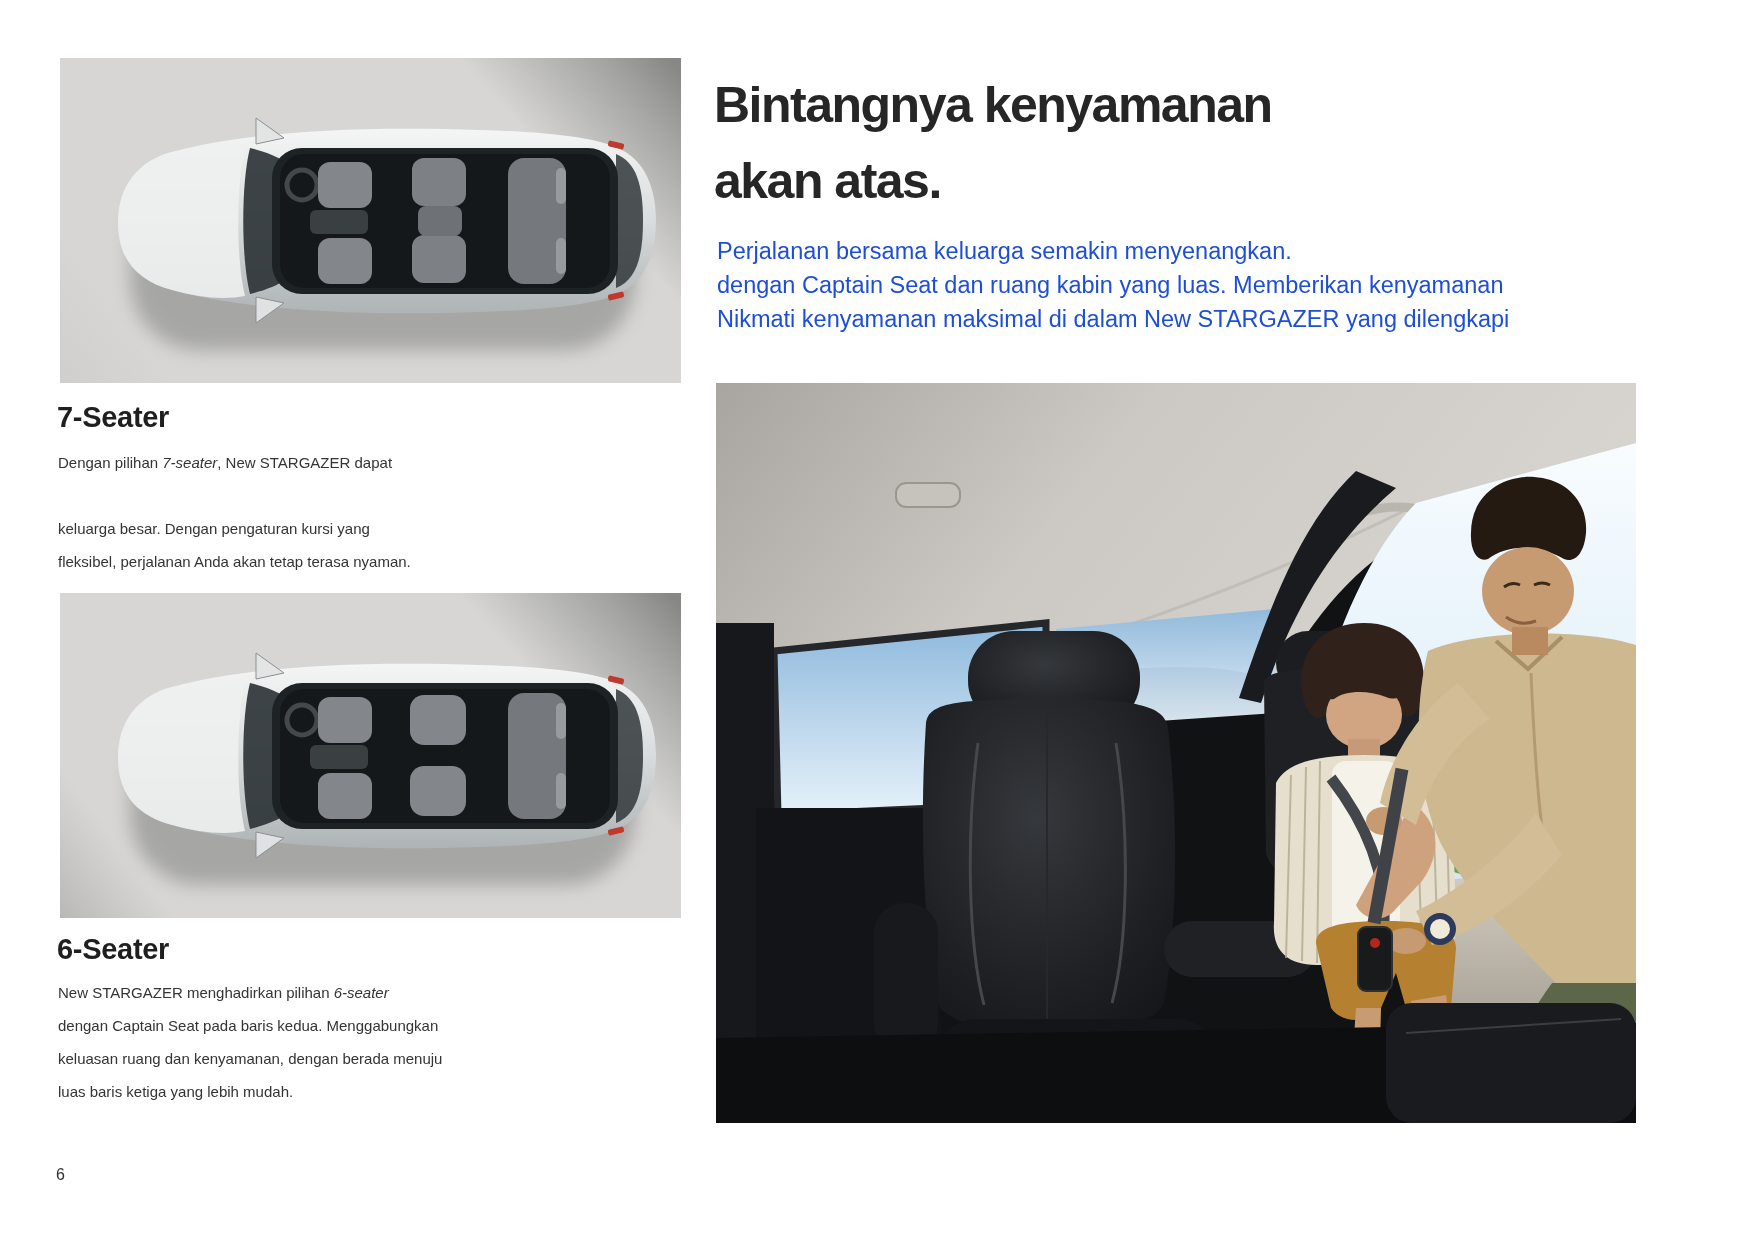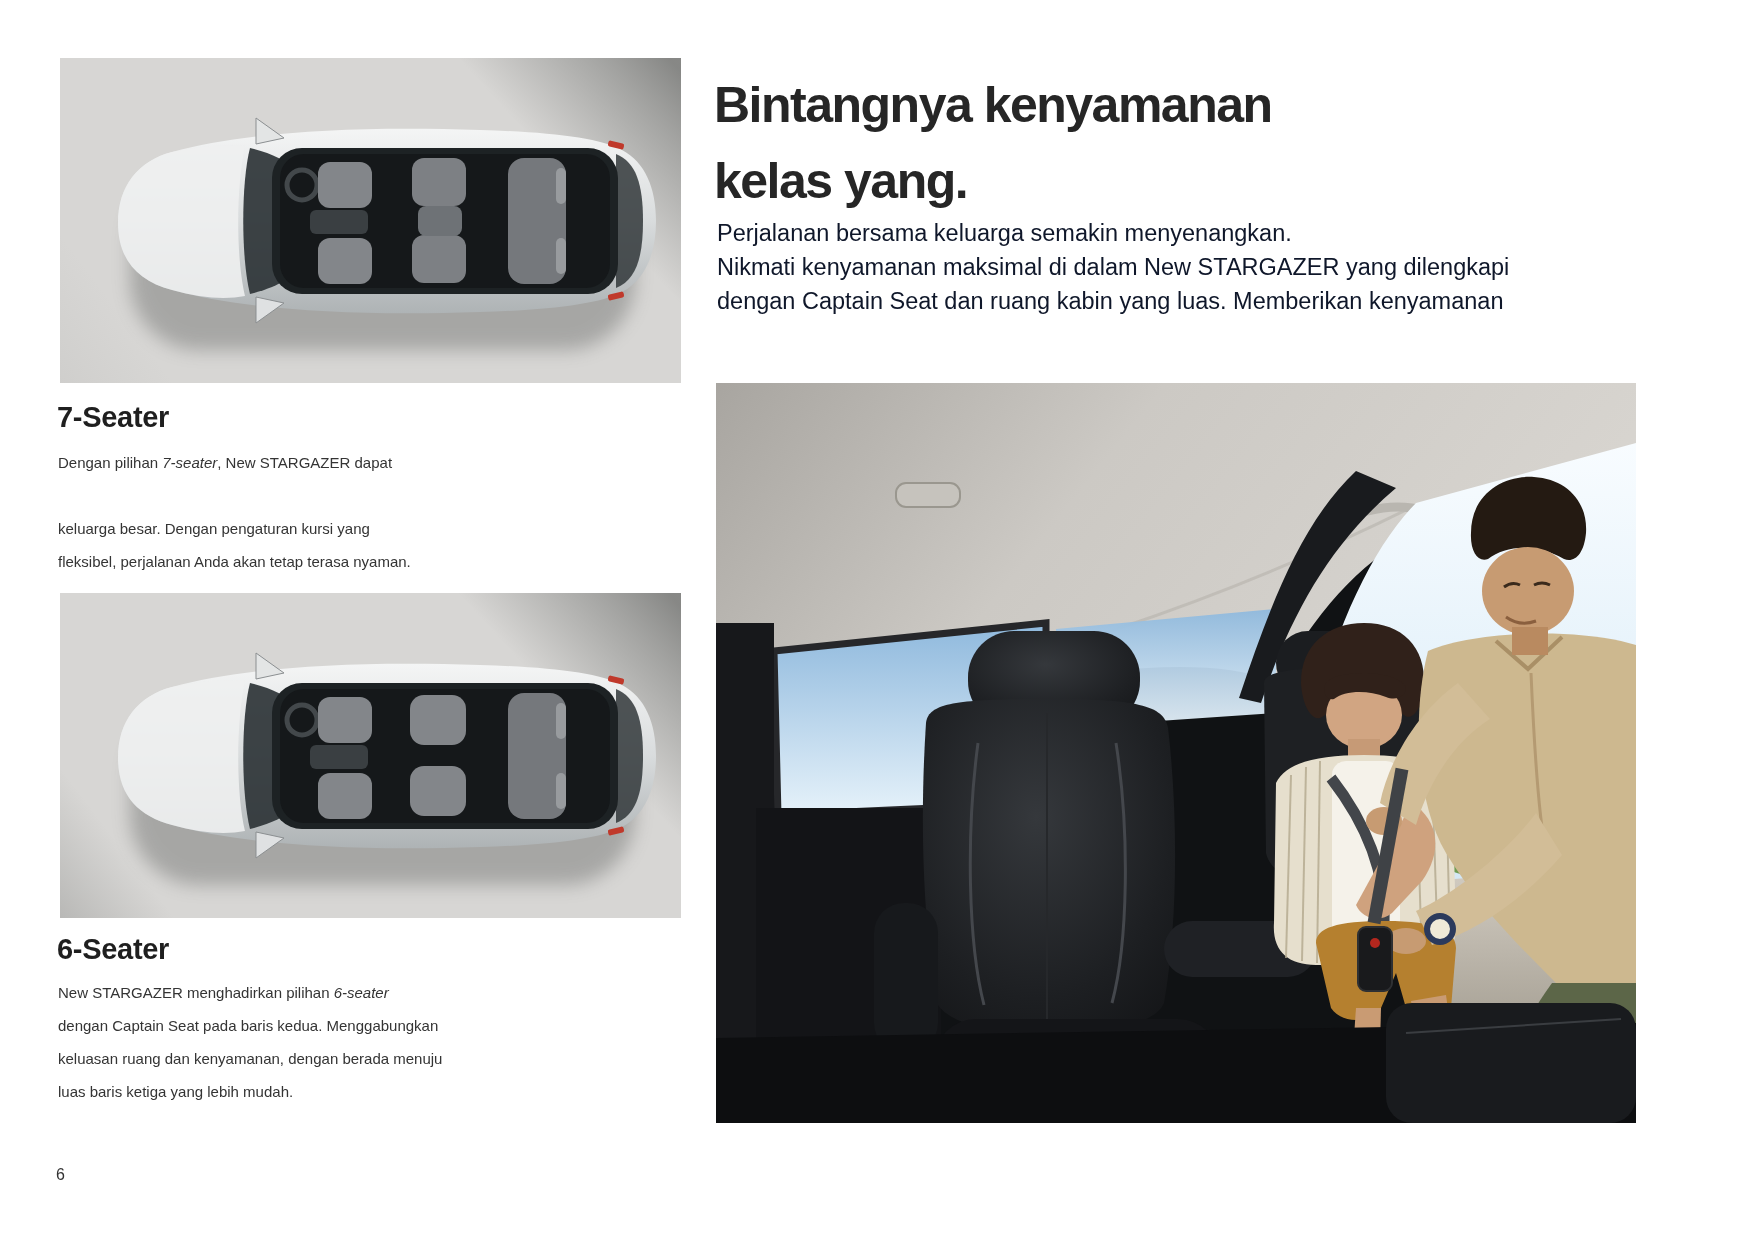--- a/index.html
+++ b/index.html
@@ -17,22 +17,22 @@
              line-height:33px;color:#343434;}
   .p7{top:431px;} .p6{top:961px;}
   .seat-para i{font-style:italic;}
   .page-number{position:absolute;left:56px;top:1166px;font-size:16px;color:#333;}
 
   
   .main-heading{position:absolute;left:714px;top:33px;font-size:50px;
                 font-weight:700;line-height:76px;letter-spacing:-1.5px;
                 color:#262626;}
   .main-heading span{display:block;}
-  .intro{position:absolute;left:717px;top:192px;width:900px;font-size:23.5px;
-         line-height:34px;color:#0f172a;}
+  .intro{position:absolute;left:717px;top:210px;width:900px;font-size:23.5px;
+         line-height:34px;color:#1d4ed8;}
   .intro .ln{display:block;}
   .interior-photo{position:absolute;left:716px;top:383px;width:920px;height:740px;display:block;}
 </style>
 </head>
 <body>
 
 <div class="page">
 
   <svg class="car-img img1" viewBox="0 0 621 325">
     <defs>
@@ -154,27 +154,27 @@
   <div class="seat-title t6">6-Seater</div>
   <p class="seat-para p6"><span>New STARGAZER menghadirkan pilihan </span><i>6-seater</i><br>
     <span>dengan Captain Seat pada baris kedua. Menggabungkan</span><br>
     <span>keluasan ruang dan kenyamanan, dengan berada menuju</span><br>
     <span>luas baris ketiga yang lebih mudah.</span></p>
 
   <div class="page-number">6</div>
 
   <h1 class="main-heading">
     <span>Bintangnya kenyamanan</span>
-    <span>kelas yang.</span>
+    <span>akan atas.</span>
   </h1>
 
   <p class="intro">
     <span class="ln">Perjalanan bersama keluarga semakin menyenangkan.</span>
+    <span class="ln">dengan Captain Seat dan ruang kabin yang luas. Memberikan kenyamanan</span>
     <span class="ln">Nikmati kenyamanan maksimal di dalam New STARGAZER yang dilengkapi</span>
-    <span class="ln">dengan Captain Seat dan ruang kabin yang luas. Memberikan kenyamanan</span>
   </p>
 
   <svg class="interior-photo" viewBox="0 0 920 740">
     <defs>
       <linearGradient id="skyL" x1="0" y1="0" x2="0" y2="1">
         <stop offset="0" stop-color="#8fb9dd"></stop>
           <stop offset="1" stop-color="#e6f2fa"></stop>
       </linearGradient>
       <linearGradient id="skyR" x1="0" y1="0" x2="0" y2="1">
         <stop offset="0" stop-color="#f8fcff"></stop>

